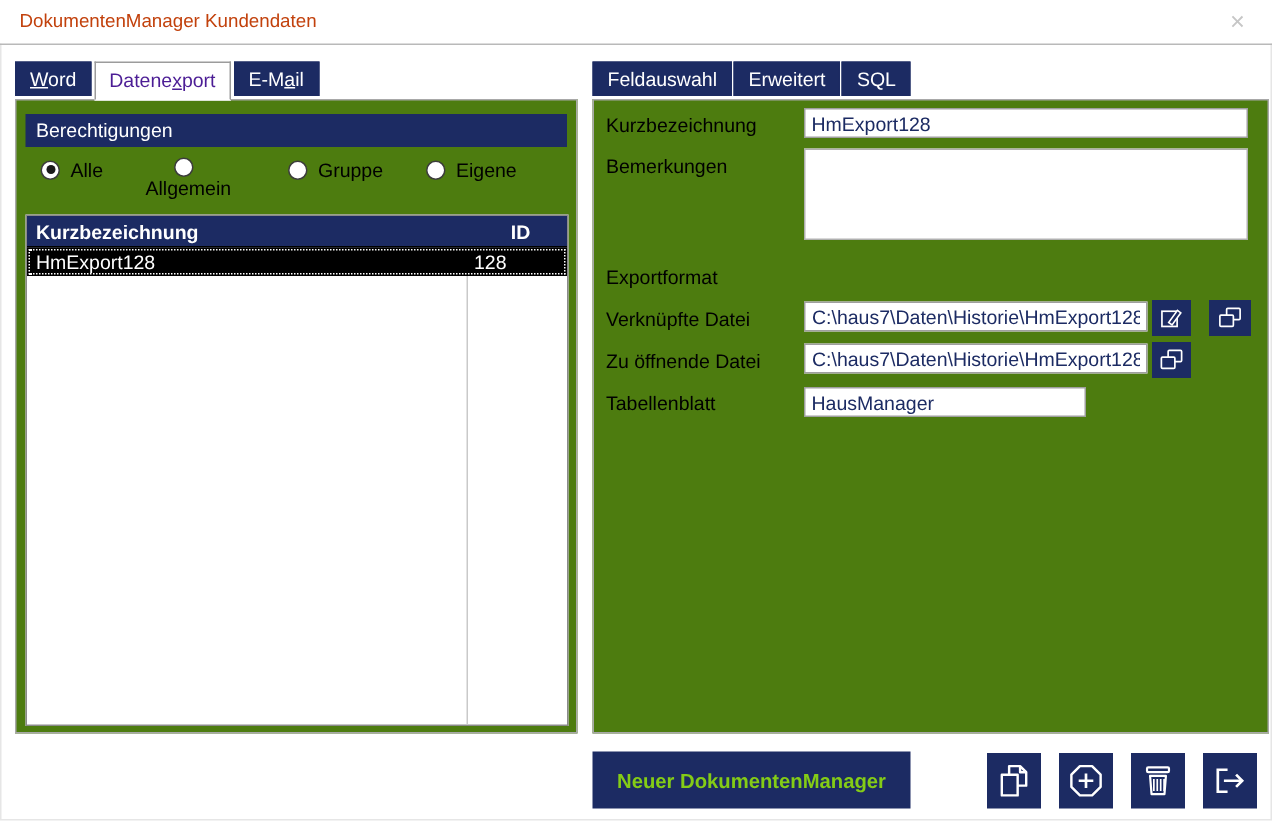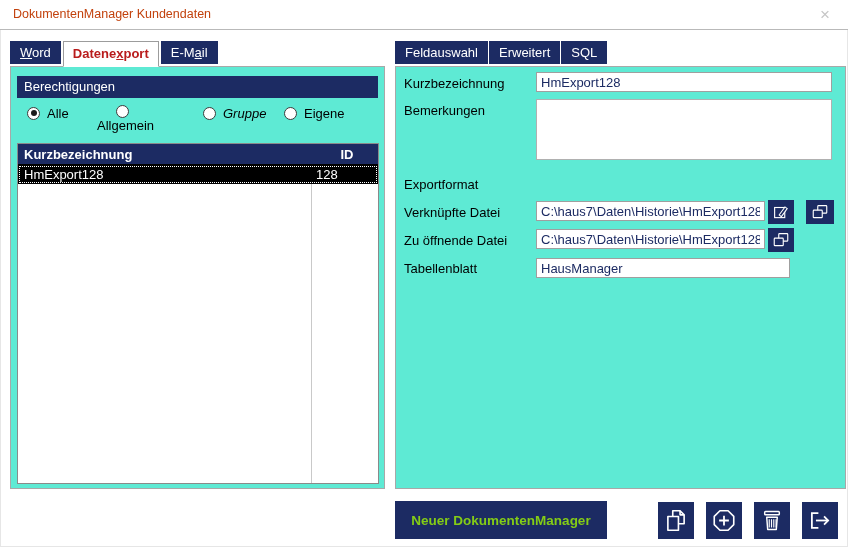--- a/index.html
+++ b/index.html
@@ -26,28 +26,28 @@
   .tabstrip { position: absolute; display: flex; align-items: flex-start; height: 25px; top: 41px; }
   .tabstrip.left { left: 10px; }
   .tabstrip.right { left: 395px; }
   .tab {
     height: 23px; line-height: 22px; padding: 0 9px;
     background: #1c2b63; color: #fff; border: 1px solid #1c2b63;
     margin-right: 2px; white-space: nowrap; cursor: default; font-size: 13px;
   }
   .tabstrip.right .tab { margin-right: 1px; }
   .tab.active {
-    background: #fff; color: #b91c1c;
+    background: #fff; color: #4c1d95;
     border: 1px solid #9c9c9c; border-bottom: 1px solid #fff;
-    height: 26px; line-height: 24px; margin-bottom: -1px; position: relative; z-index: 3; font-weight: bold;
+    height: 26px; line-height: 24px; margin-bottom: -1px; position: relative; z-index: 3;
   }
   .uline { text-decoration: underline; }
 
   
-  .panel { position: absolute; top: 66px; height: 423px; border: 1px solid #a8a8a8; background: #5eead4; }
+  .panel { position: absolute; top: 66px; height: 423px; border: 1px solid #a8a8a8; background: #4d7c0f; }
   .panel.left { left: 10px; width: 375px; }
   .panel.right { left: 395px; width: 451px; }
 
   
   .perm-header {
     position: absolute; left: 6px; top: 9px; width: 361px; height: 22px;
     background: #1c2b63; color: #fff; line-height: 22px; padding-left: 7px; font-size: 13px;
   }
   .radio-item { position: absolute; top: 38px; height: 16px; display: flex; align-items: center; cursor: default; }
   .radio-circle {
@@ -127,21 +127,21 @@
   <div class="perm-header">Berechtigungen</div>
 
   <div class="radio-item" style="left:16px;">
     <span class="radio-circle selected"></span>
     <span>Alle</span>
   </div>
   <div class="radio-item" style="left:86px;flex-direction:column;">
     <span class="radio-circle"></span>
     <span>Allgemein</span>
   </div>
-  <div class="radio-item" style="left:192px;font-style:italic;">
+  <div class="radio-item" style="left:181px;">
     <span class="radio-circle"></span>
     <span>Gruppe</span>
   </div>
   <div class="radio-item" style="left:273px;">
     <span class="radio-circle"></span>
     <span>Eigene</span>
   </div>
 
   <div class="listview">
     <div class="lv-header">
@@ -192,21 +192,21 @@
   <span class="fld-label" style="top:166px;">Zu öffnende Datei</span>
   <input class="txt" style="top: 162px; width: 229px;" value="C:\haus7\Daten\Historie\HmExport128.">
   <button class="sqbtn" style="left:372px; top:161px;">
     <svg width="18" height="16" viewBox="0 0 24 21">
       <rect x="9" y="2" width="12" height="10" rx="1" fill="none" stroke="#fff" stroke-width="1.5"></rect>
       <rect x="3" y="8" width="12" height="10" rx="1" fill="#1c2b63" stroke="#fff" stroke-width="1.5"></rect>
     </svg>
   </button>
 
   <span class="fld-label" style="top:194px;">Tabellenblatt</span>
-  <input class="txt" style="top: 191px; width: 254px;" value="HausManager">
+  <input class="txt" style="top: 191px; width: 188px;" value="HausManager">
 </div>
 
 <button class="new-btn">Neuer DokumentenManager</button>
 
 <button class="iconbtn" style="left:658px;">
   <svg width="26" height="27" viewBox="0 0 32 32">
     <path d="M12 4 h9 l5 5 v11 h-14 z" fill="none" stroke="#fff" stroke-width="2" stroke-linejoin="round"></path>
     <path d="M21 4 v5 h5" fill="none" stroke="#fff" stroke-width="2" stroke-linejoin="round"></path>
     <rect x="6" y="11" width="13" height="17" fill="#1c2b63" stroke="#fff" stroke-width="2" stroke-linejoin="round"></rect>
   </svg>

